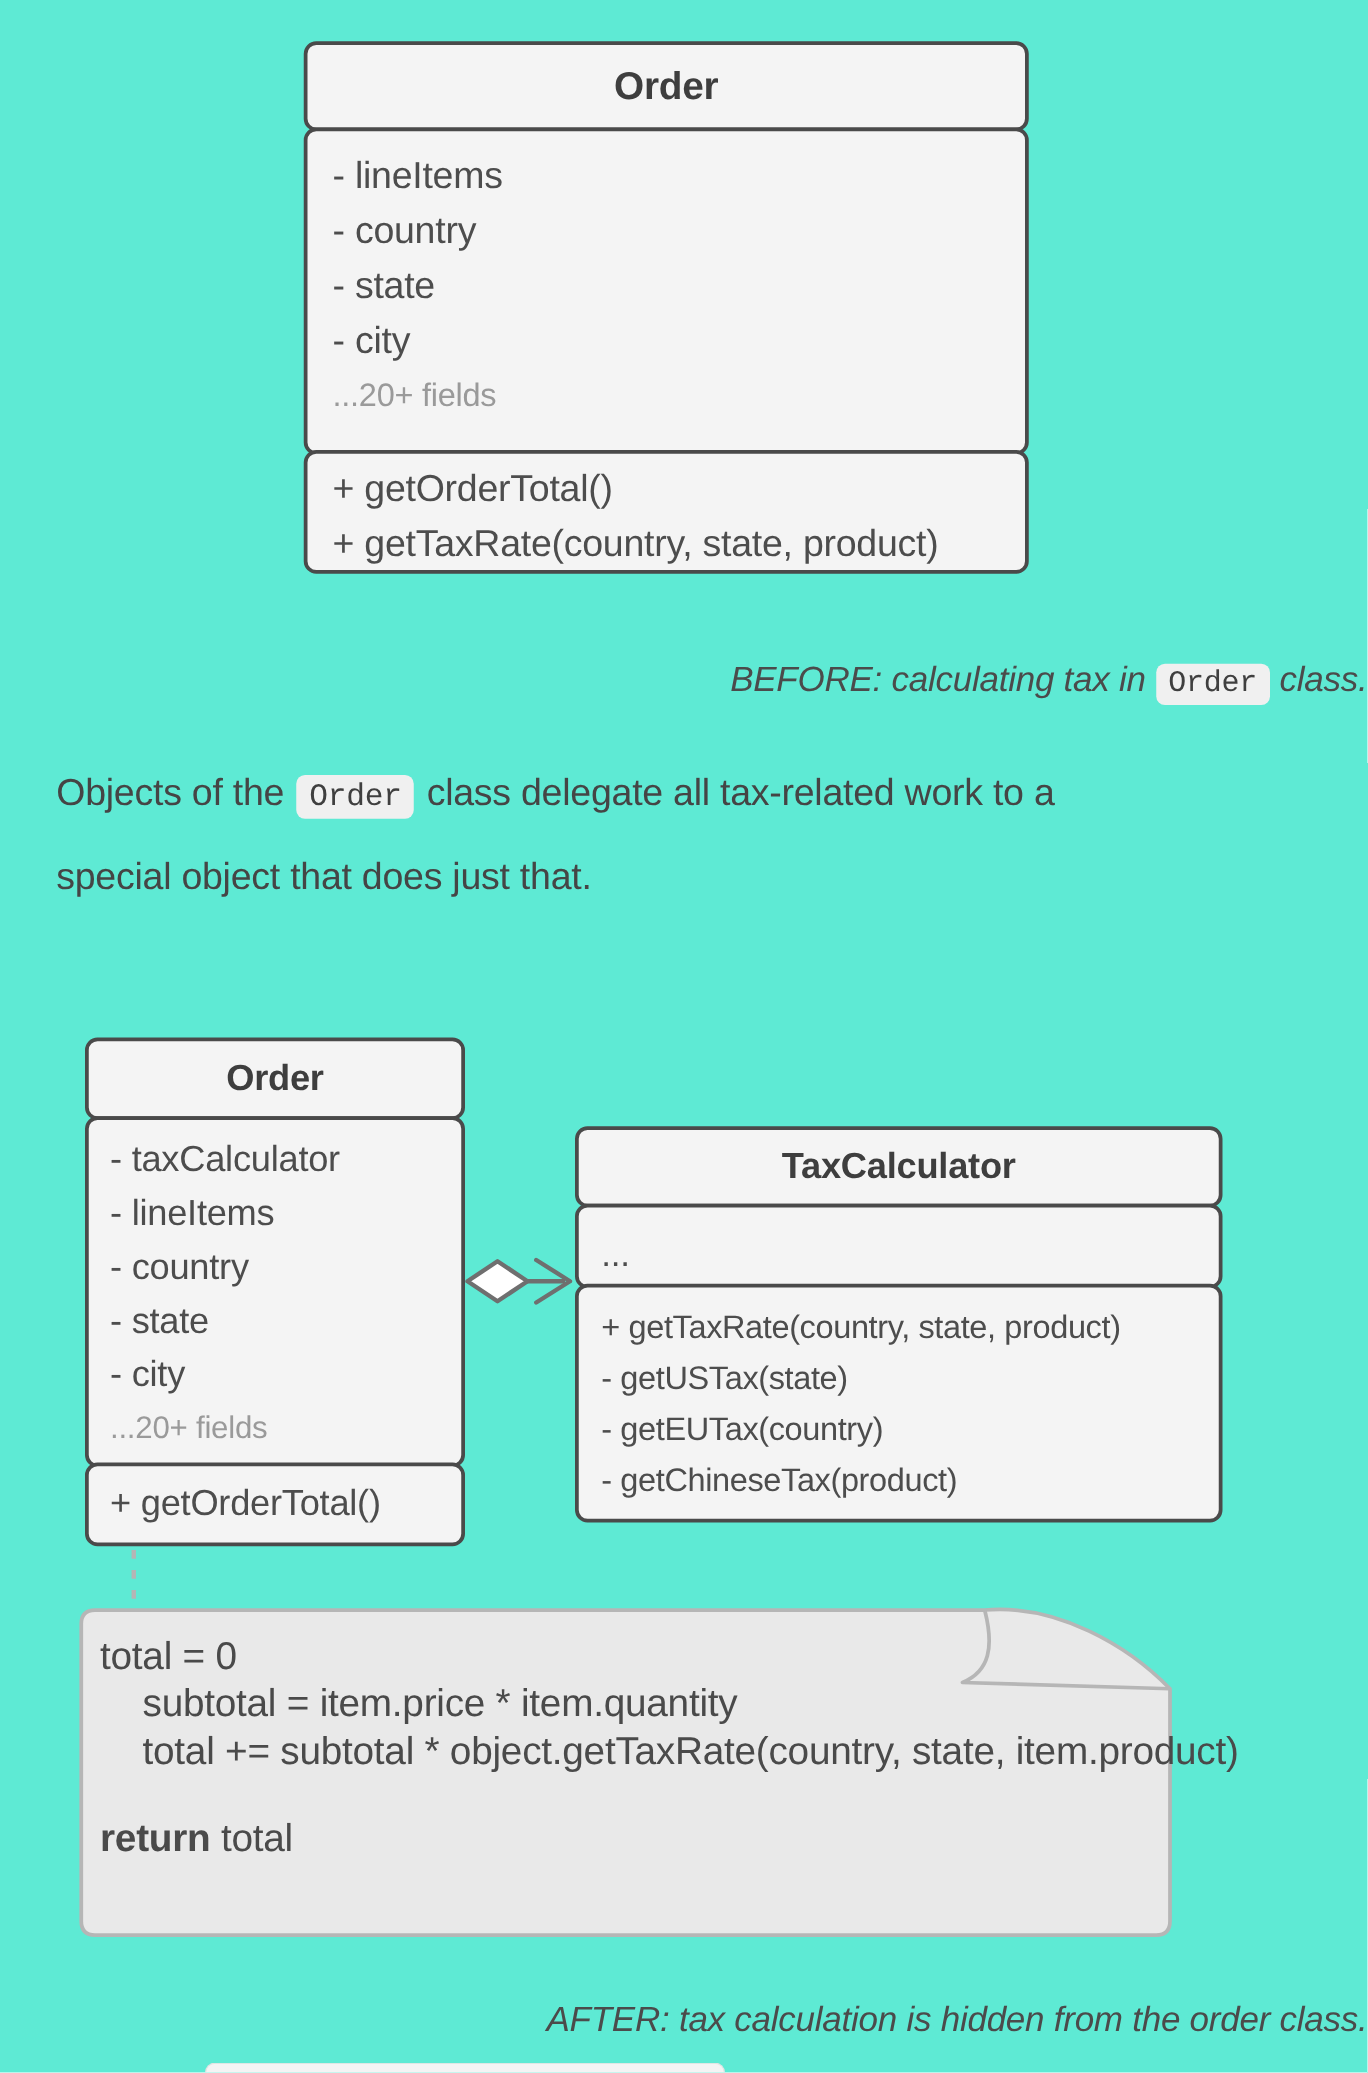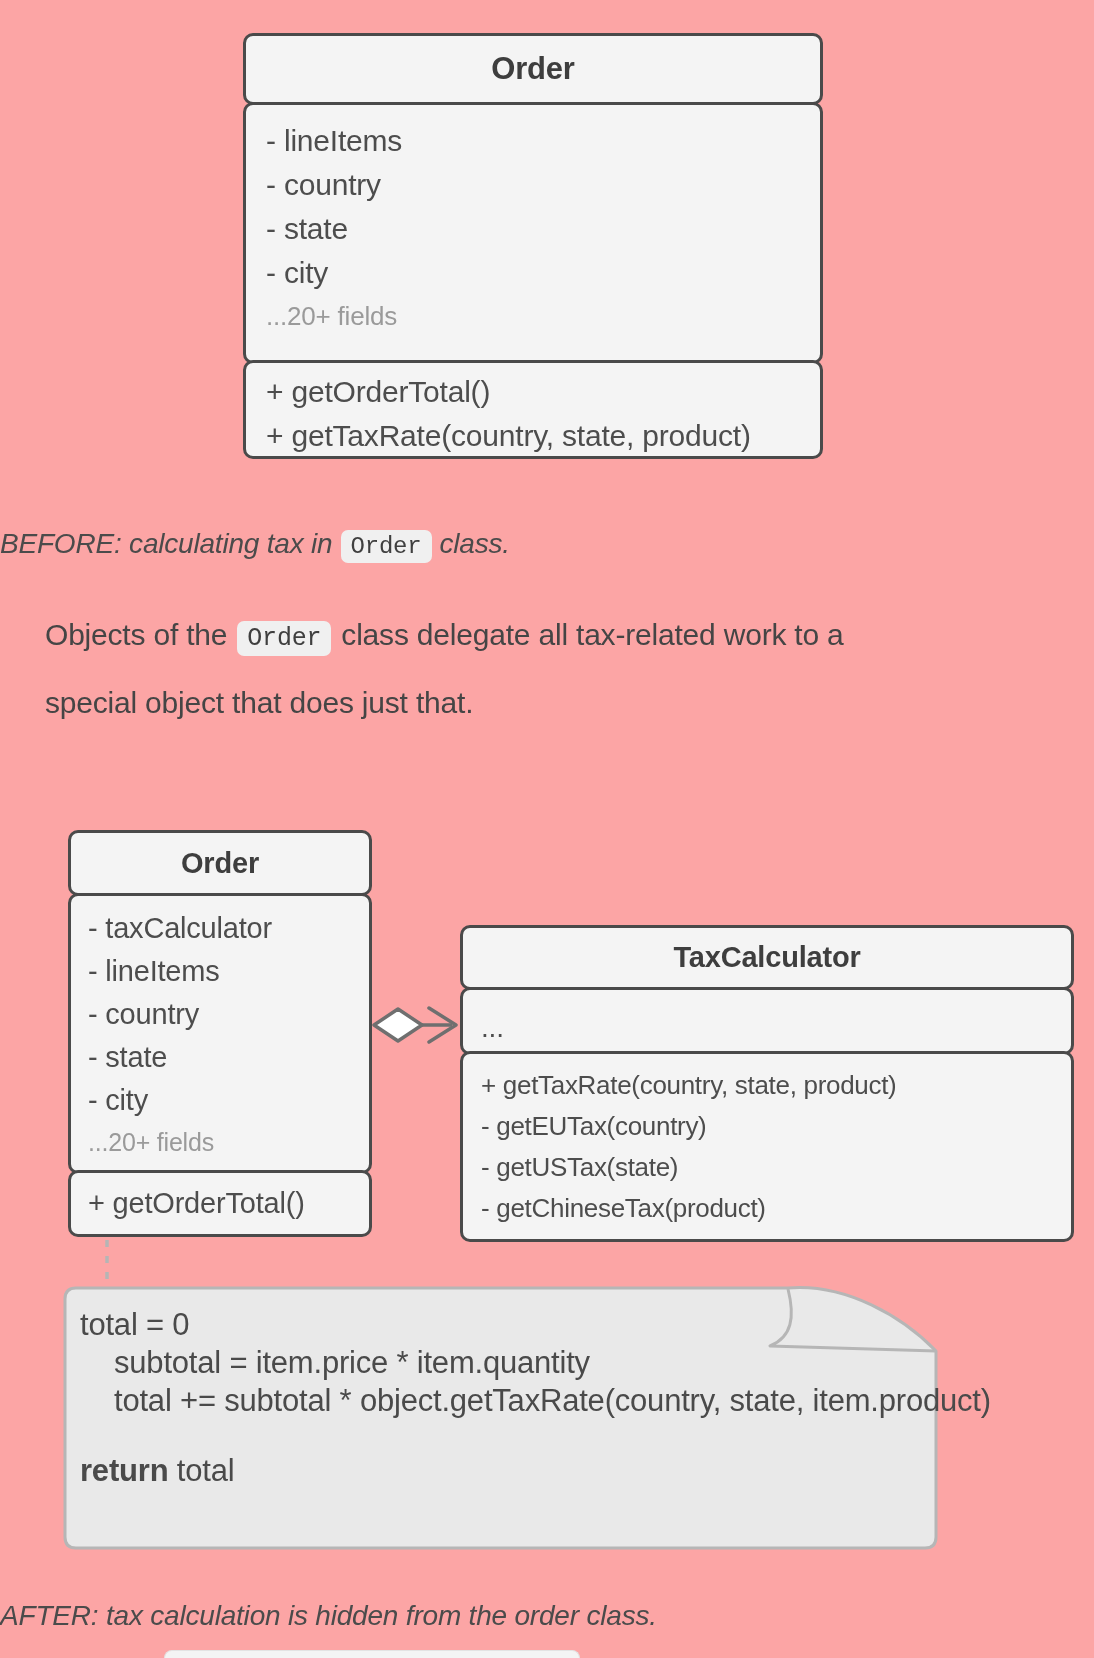--- a/index.html
+++ b/index.html
@@ -1,16 +1,16 @@
 <!DOCTYPE html>
 <html><head>
 <meta charset="utf-8">
 <style>
   html,body{margin:0;padding:0;background:#fff;}
-  .page{position:relative;width:1094px;height:1658px;background:#fca5a5;overflow:hidden;
+  .page{position:relative;width:1094px;height:1658px;background:#5eead4;overflow:hidden;
         font-family:"Liberation Sans","DejaVu Sans",sans-serif;color:#4d4d4d;}
   svg.overlay{position:absolute;left:0;top:0;width:1094px;height:1658px;pointer-events:none;}
 
   
   .uml{position:absolute;}
   .uml .sec{box-sizing:border-box;background:#f4f4f4;border:3.5px solid #4a4a4a;
             border-radius:10px;margin-top:-3.5px;letter-spacing:-0.2px;}
   .uml .sec:first-child{margin-top:0;}
   .uml .title{display:flex;align-items:center;justify-content:center;
               font-weight:bold;color:#3e3e3e;}
@@ -18,39 +18,39 @@
   .muted{color:#9a9a9a;}
 
   
   .before-box{left:243px;top:33px;width:580px;}
   .before-box .title{height:72px;font-size:31px;}
   .before-box .fields{height:262px;padding:14px 0 0 20px;font-size:30px;line-height:44px;}
   .before-box .fields .muted{font-size:26px;line-height:42px;}
   .before-box .methods{height:99px;padding:7px 0 0 20px;font-size:30px;line-height:44px;}
 
   
-  .caption{position:absolute;left:0;width:1094px;text-align:left;font-style:italic;
+  .caption{position:absolute;left:0;width:1094px;text-align:right;font-style:italic;
            font-size:28px;color:#4b4b4b;letter-spacing:-0.2px;}
   .chip{font-family:"Liberation Mono","DejaVu Sans Mono",monospace;font-style:normal;
         background:#f0f0f0;color:#3f3f3f;border-radius:7px;padding:3px 10px;font-size:24px;}
   .caption .chip{margin:0 8px;}
 
   
   .para{position:absolute;left:45px;top:603px;width:1010px;font-size:30px;line-height:64px;
         color:#454545;letter-spacing:-0.2px;}
   .para .chip{margin:0 10px;font-size:25px;}
 
   
   .after-order{left:68px;top:830px;width:304px;}
   .after-order .title{height:66px;font-size:29px;}
   .after-order .fields{height:281px;padding:11px 0 0 17px;font-size:29px;line-height:43px;}
   .after-order .fields .muted{font-size:25px;line-height:40px;}
   .after-order .methods{height:67px;display:flex;align-items:center;padding-left:17px;font-size:29px;}
 
-  .tax-box{left:460px;top:925px;width:614px;}
+  .tax-box{left:460px;top:901px;width:518px;}
   .tax-box .title{height:65px;font-size:29px;}
   .tax-box .ellipsis{height:68px;display:flex;align-items:flex-end;padding:0 0 8px 18px;font-size:28px;}
   .tax-box .methods{height:191px;padding:11px 0 0 18px;font-size:26px;line-height:41px;letter-spacing:-0.3px;}
 
   
   .note-text{position:absolute;left:80px;top:1306px;width:840px;font-size:31px;color:#4a4a4a;
              letter-spacing:-0.2px;}
   .note-line{white-space:pre;height:38px;line-height:38px;}
   .note-line.blank{height:32px;}
   .note-line.indent{padding-left:34px;}
@@ -121,22 +121,22 @@
     </div>
   </div>
 
   <div class="uml tax-box">
     <div class="sec title">TaxCalculator</div>
     <div class="sec ellipsis">
       <div class="uml-line">...</div>
     </div>
     <div class="sec methods">
       <div class="uml-line">+ getTaxRate(country, state, product)</div>
+      <div class="uml-line">- getUSTax(state)</div>
       <div class="uml-line">- getEUTax(country)</div>
-      <div class="uml-line">- getUSTax(state)</div>
       <div class="uml-line">- getChineseTax(product)</div>
     </div>
   </div>
 
   <div class="note-text">
     <div class="note-line">total = 0</div>
     <div class="note-line indent">subtotal = item.price * item.quantity</div>
     <div class="note-line indent">total += subtotal * object.getTaxRate(country, state, item.product)</div>
     <div class="note-line blank"></div>
     <div class="note-line"><span class="kw">return</span><span> total</span></div>

